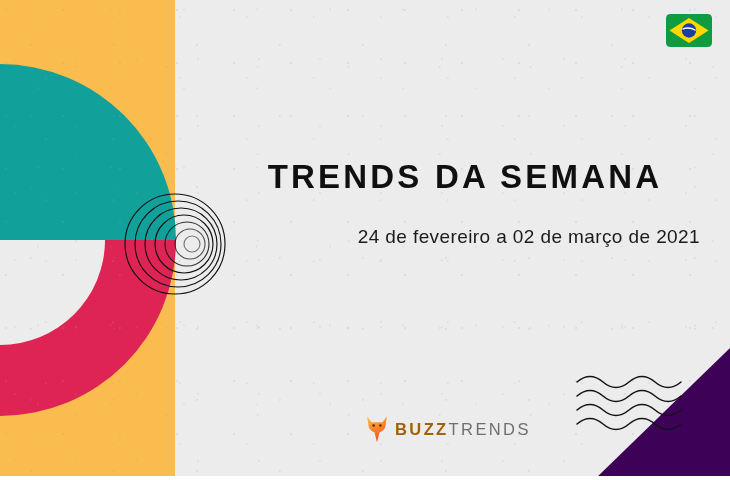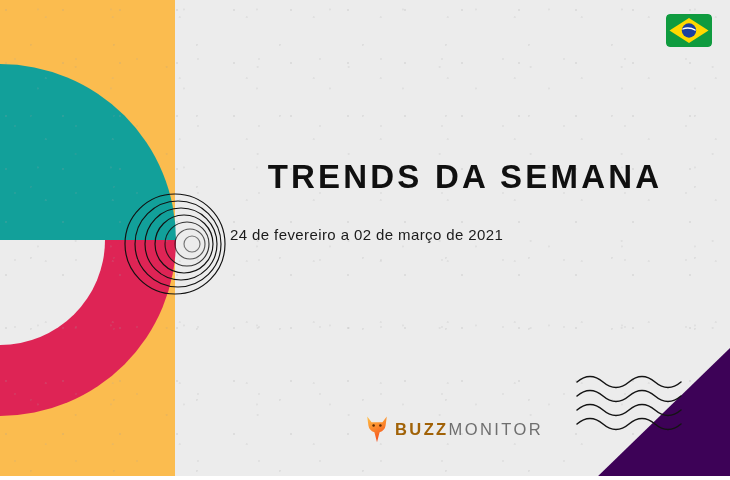--- a/index.html
+++ b/index.html
@@ -44,22 +44,22 @@
     font-weight: 700;
     letter-spacing: 3.2px;
     color: #101010;
     white-space: nowrap;
   }
   #subtitle {
     position: absolute;
     left: 230px;
     top: 226px;
     width: 470px;
-    text-align: left;
-    font-size: 15px;
+    text-align: right;
+    font-size: 19px;
     font-weight: 400;
     letter-spacing: .4px;
     color: #1b1b1b;
     white-space: nowrap;
   }
 
   
   #flag {
     position: absolute;
     left: 666px;
@@ -167,17 +167,17 @@
           <stop offset="0" stop-color="#ffc24a"></stop>
           <stop offset="0.5" stop-color="#fb8a2e"></stop>
           <stop offset="1" stop-color="#f4511e"></stop>
         </linearGradient>
       </defs>
       <path d="M1.2 1.5 L5.6 7.2 L16.4 7.2 L20.8 1.5 L19.6 10.4 Q19.0 15.2 13.6 17.2 L11.0 27.2 L8.4 17.2 Q3.0 15.2 2.4 10.4 Z" fill="url(#foxg)"></path>
       <circle cx="7.6" cy="10.6" r="1.25" fill="#5b2a06"></circle>
       <circle cx="14.4" cy="10.6" r="1.25" fill="#5b2a06"></circle>
     </svg>
     <div id="logo-text">
-      <span id="logo-buzz">BUZZ</span><span id="logo-monitor">MONITOR</span>
+      <span id="logo-buzz">BUZZ</span><span id="logo-monitor">TRENDS</span>
     </div>
   </div>
 
 </div>
 
 </body></html>

